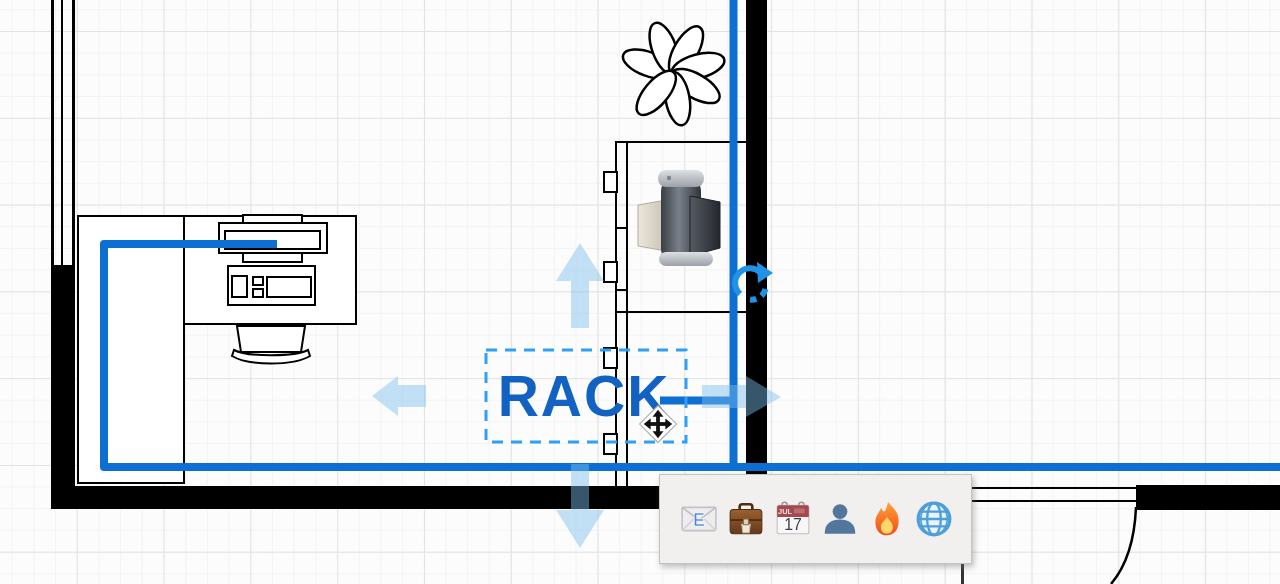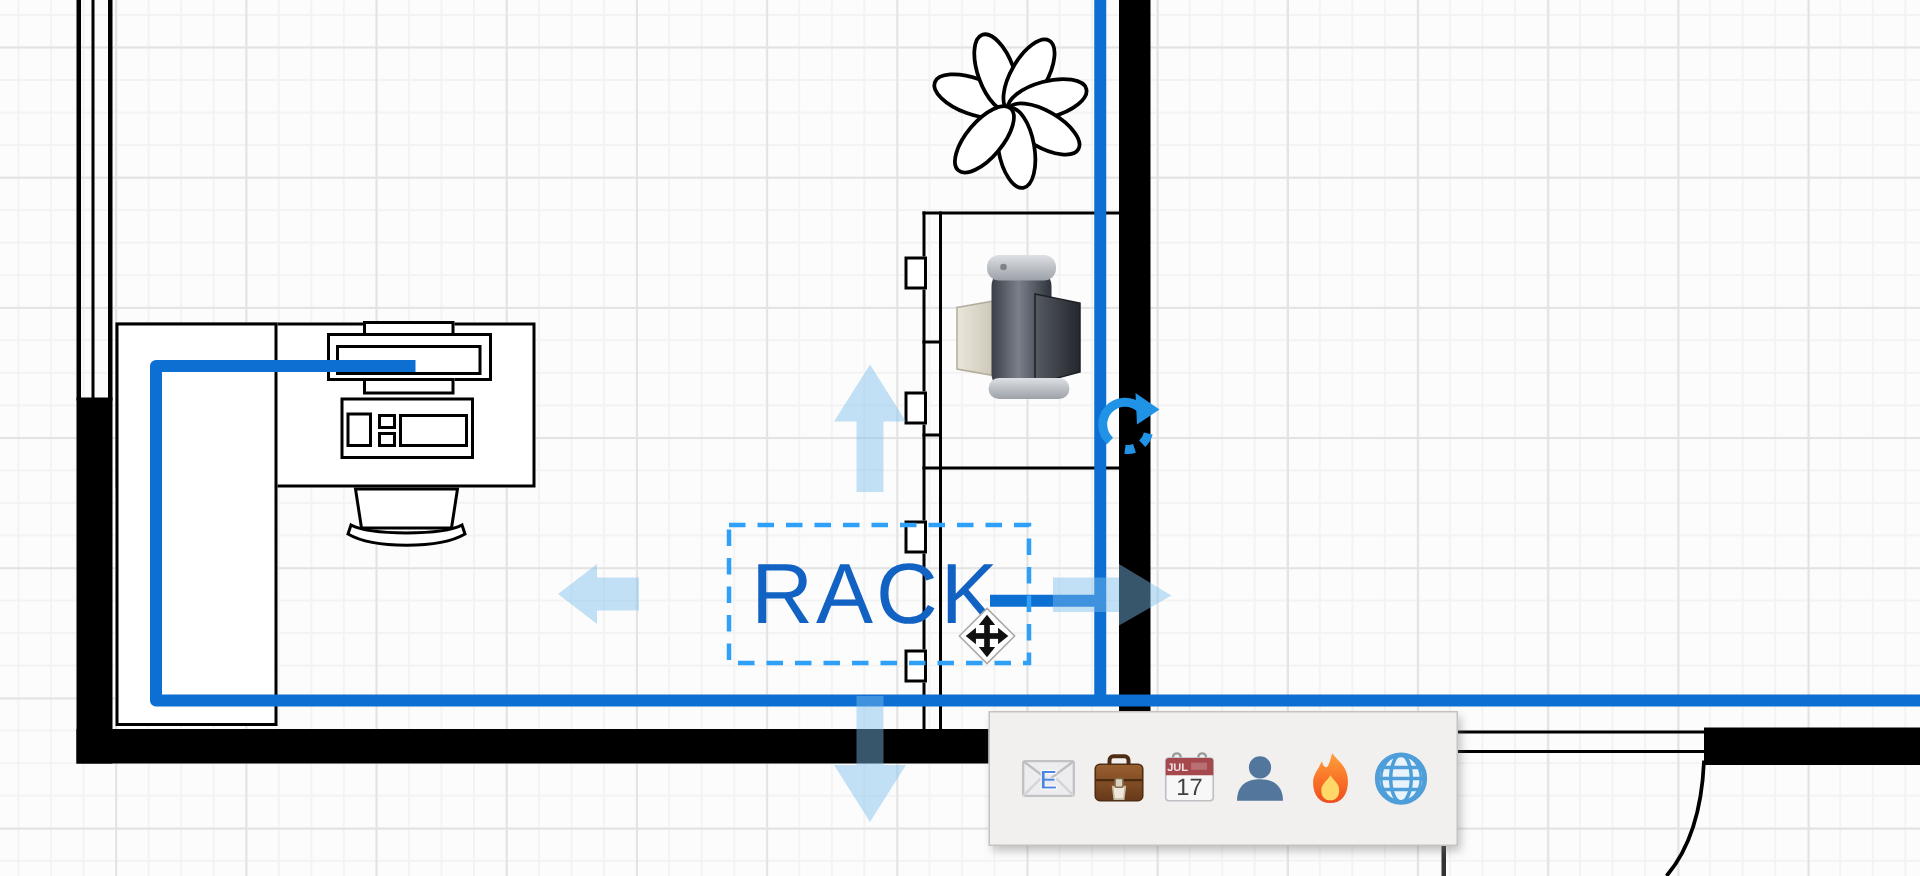--- a/index.html
+++ b/index.html
@@ -15,21 +15,21 @@
     background-size:86.8px 86.8px,86.8px 86.8px,21.7px 21.7px,21.7px 21.7px;
     background-position:-10px 31px,-10px 31px,11.7px 9.3px,11.7px 9.3px;
   }
   .abs{position:absolute;}
   .wall{position:absolute;background:#000;}
   .shape{position:absolute;background:#fff;border:2px solid #000;box-sizing:border-box;}
   .line{position:absolute;background:#000;}
   #rack-label{
     position:absolute;left:486px;top:352px;width:196px;height:88px;
     display:flex;align-items:center;justify-content:center;
-    font-size:57px;font-weight:normal;color:#1262c4;letter-spacing:2px;
+    font-size:57px;font-weight:bold;color:#1262c4;letter-spacing:2px;
     user-select:none;
   }
   #shape-panel{
     position:absolute;left:659px;top:474px;width:313px;height:90px;
     background:#f1f0ef;border:1px solid #c4c3c2;box-sizing:border-box;
     box-shadow:2px 3px 6px rgba(110,110,110,0.45);
     display:flex;align-items:center;gap:9px;padding-left:20px;
   }
   #shape-panel svg{display:block;}
   svg{overflow:visible;}

